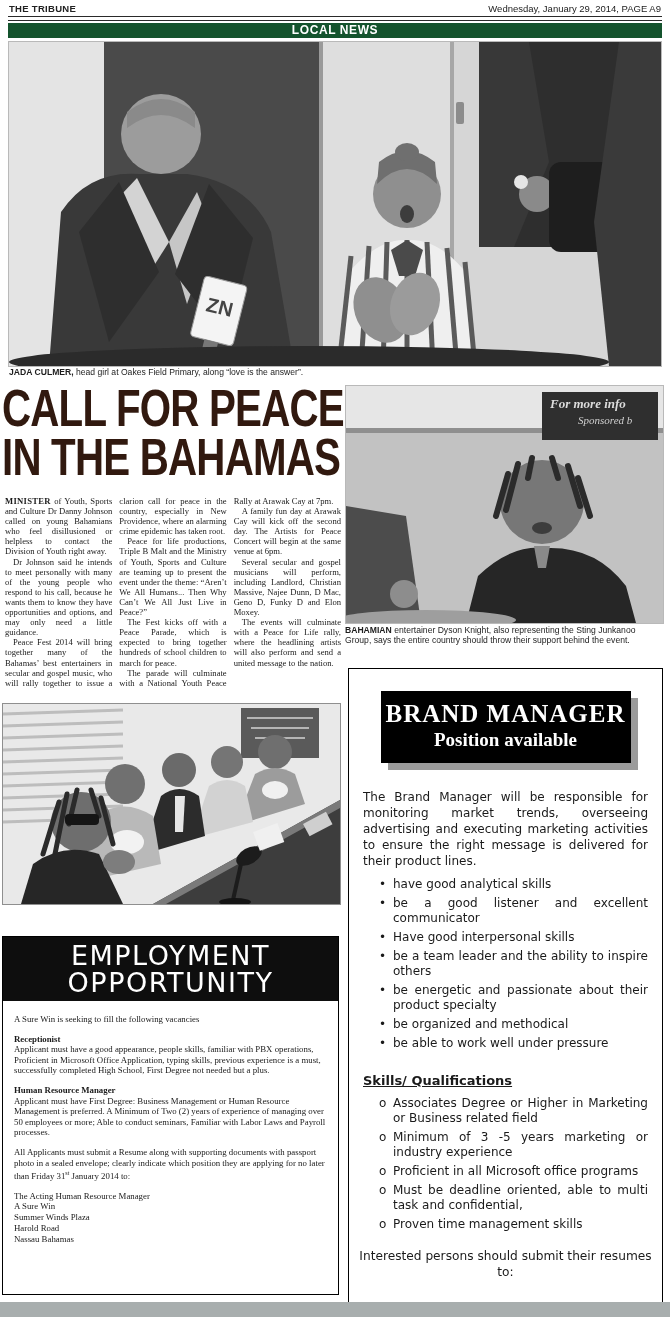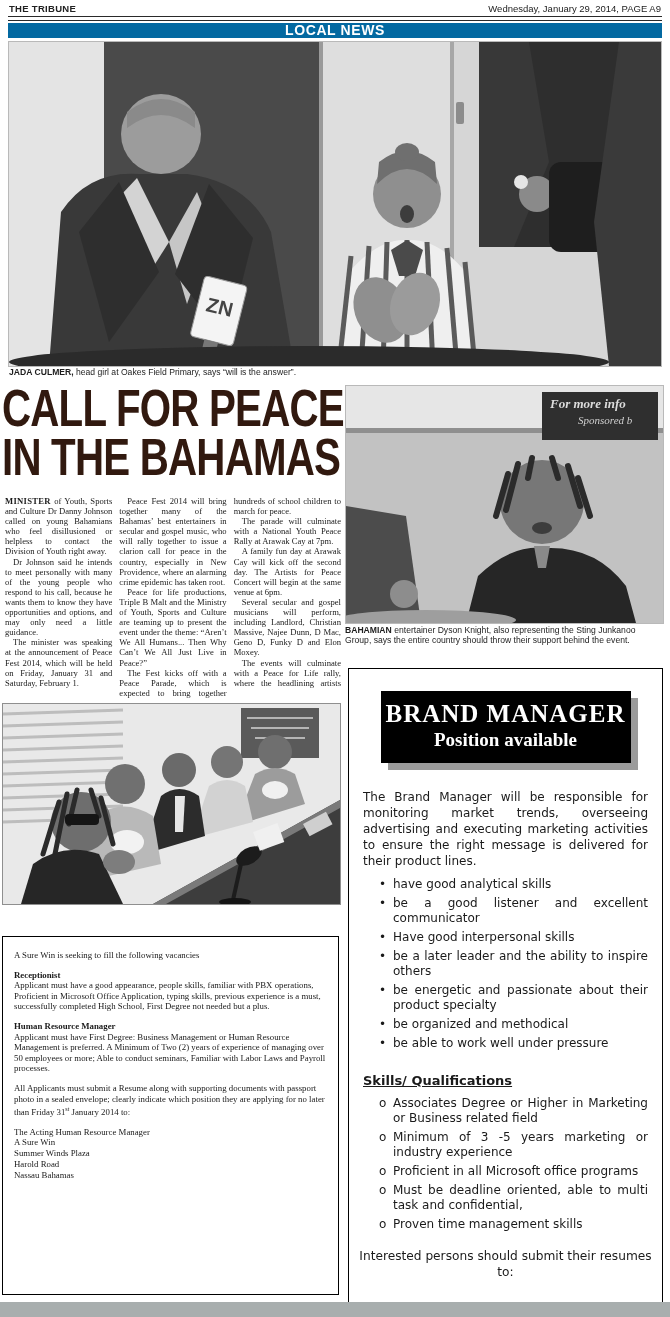--- a/index.html
+++ b/index.html
@@ -8,22 +8,22 @@
     font-family:"Liberation Serif", serif;color:#1a1a1a;overflow:hidden;
   }
   
   .masthead{position:absolute;top:3px;left:9px;font-family:"Liberation Sans",sans-serif;
     font-size:9.5px;font-weight:bold;letter-spacing:.3px;color:#222;}
   .dateline{position:absolute;top:3px;right:9px;font-family:"Liberation Sans",sans-serif;
     font-size:9.5px;color:#222;}
   .double-rule{position:absolute;top:16px;left:8px;right:8px;height:3px;
     border-top:1.5px solid #2a2a2a;border-bottom:1px solid #2a2a2a;}
   .section-banner{position:absolute;top:23px;left:8px;right:8px;height:15px;
-    background:#0369a1;color:#fff;font-family:"Liberation Sans",sans-serif;
-    font-weight:bold;font-size:14px;line-height:15px;text-align:center;letter-spacing:.6px;}
+    background:#14532d;color:#fff;font-family:"Liberation Sans",sans-serif;
+    font-weight:bold;font-size:12px;line-height:15px;text-align:center;letter-spacing:.6px;}
   
   .photo{position:absolute;overflow:hidden;border:1px solid #b9b9b9;background:#d8d8d8;}
   .photo-main{top:41px;left:8px;width:652px;height:324px;}
   .photo-right{top:385px;left:345px;width:317px;height:237px;}
   .photo-left{top:703px;left:2px;width:337px;height:200px;border-color:#8f8f8f;}
   .photo svg{display:block;}
   
   .caption{position:absolute;font-family:"Liberation Sans",sans-serif;font-size:8.6px;
     line-height:9.8px;color:#1d1d1d;text-align:left;}
   .caption b{font-weight:bold;}
@@ -130,32 +130,31 @@
 
     <g transform="rotate(14 210 268)">
       <rect x="188" y="238" width="44" height="62" rx="4" fill="#f4f4f4" stroke="#9a9a9a"></rect>
       <text x="210" y="272" font-family="Liberation Sans, sans-serif" font-size="20" font-weight="bold" fill="#444" text-anchor="middle">ZN</text>
       <rect x="203" y="300" width="14" height="26" fill="#777"></rect>
     </g>
     <ellipse cx="300" cy="320" rx="300" ry="16" fill="#2b2b2b"></ellipse>
   </svg>
 </div>
 <div class="caption cap-main">
-  <b>JADA CULMER,</b><span> head girl at Oakes Field Primary, says “will is the answer”.</span>
+  <b>JADA CULMER,</b><span> head girl at Oakes Field Primary, along “love is the answer”.</span>
 </div>
 
 <div class="headline">
   <span class="hl">CALL FOR PEACE</span><br>
   <span class="hl">IN THE BAHAMAS</span>
 </div>
 
 <div class="article">
   <p class="first"><span class="lead">MINISTER</span><span> of Youth, Sports and Culture Dr Danny Johnson called on young Bahamians who feel disillusioned or helpless to contact the Division of Youth right away.</span></p>
   <p>Dr Johnson said he intends to meet personally with many of the young people who respond to his call, because he wants them to know they have opportunities and options, and may only need a little guidance.</p>
-  <p>The minister was speaking at the announcement of Peace Fest 2014, which will be held on Friday, January 31 and Saturday, February 1.</p>
   <p>Peace Fest 2014 will bring together many of the Bahamas’ best entertainers in secular and gospel music, who will rally together to issue a clarion call for peace in the country, especially in New Providence, where an alarming crime epidemic has taken root.</p>
   <p>Peace for life productions, Triple B Malt and the Ministry of Youth, Sports and Culture are teaming up to present the event under the theme: “Aren’t We All Humans... Then Why Can’t We All Just Live in Peace?”</p>
   <p>The Fest kicks off with a Peace Parade, which is expected to bring together hundreds of school children to march for peace.</p>
   <p>The parade will culminate with a National Youth Peace Rally at Arawak Cay at 7pm.</p>
   <p>A family fun day at Arawak Cay will kick off the second day. The Artists for Peace Concert will begin at the same venue at 6pm.</p>
   <p>Several secular and gospel musicians will perform, including Landlord, Christian Massive, Najee Dunn, D Mac, Geno D, Funky D and Elon Moxey.</p>
   <p>The events will culminate with a Peace for Life rally, where the headlining artists will also perform and send a united message to the nation.</p>
 </div>
 
 <div class="photo photo-right">
@@ -245,20 +244,24 @@
       <rect x="250" y="128" width="26" height="20" fill="#f0f0f0" transform="rotate(-20 250 128)"></rect>
       <ellipse cx="232" cy="198" rx="16" ry="4" fill="#141414"></ellipse>
     </g>
   </svg>
 </div>
 <div class="caption cap-left">
   <b>CHRISTIAN</b><span> Massive calls for more artists to create songs for peace in the Bahamas, and for radio DJs to play more songs that prick the conscience of the nation.</span>
 </div>
 
 <div class="emp-ad">
+  <div class="emp-head">
+    <div>EMPLOYMENT</div>
+    <div>OPPORTUNITY</div>
+  </div>
   <div class="emp-body">
     <div class="blk">A Sure Win is seeking to fill the following vacancies</div>
     <div class="blk">
       <div class="job-title">Receptionist</div>
       <div>Applicant must have a good appearance, people skills, familiar with PBX operations, Proficient in Microsoft Office Application, typing skills, previous experience is a must, successfully completed High School, First Degree not needed but a plus.</div>
     </div>
     <div class="blk">
       <div class="job-title">Human Resource Manager</div>
       <div>Applicant must have First Degree: Business Management or Human Resource Management is preferred. A Minimum of Two (2) years of experience of managing over 50 employees or more; Able to conduct seminars, Familiar with Labor Laws and Payroll processes.</div>
     </div>
@@ -287,21 +290,21 @@
     <div class="li">
         <span class="mark">•</span>
         <span class="txt">be a good listener and excellent communicator</span>
       </div>
     <div class="li">
         <span class="mark">•</span>
         <span class="txt">Have good interpersonal skills</span>
       </div>
     <div class="li">
         <span class="mark">•</span>
-        <span class="txt">be a later leader and the ability to  inspire others</span>
+        <span class="txt">be a team leader and the ability to  inspire others</span>
       </div>
     <div class="li">
         <span class="mark">•</span>
         <span class="txt">be energetic and passionate about their product specialty</span>
       </div>
     <div class="li">
         <span class="mark">•</span>
         <span class="txt">be organized and methodical</span>
       </div>
     <div class="li">

